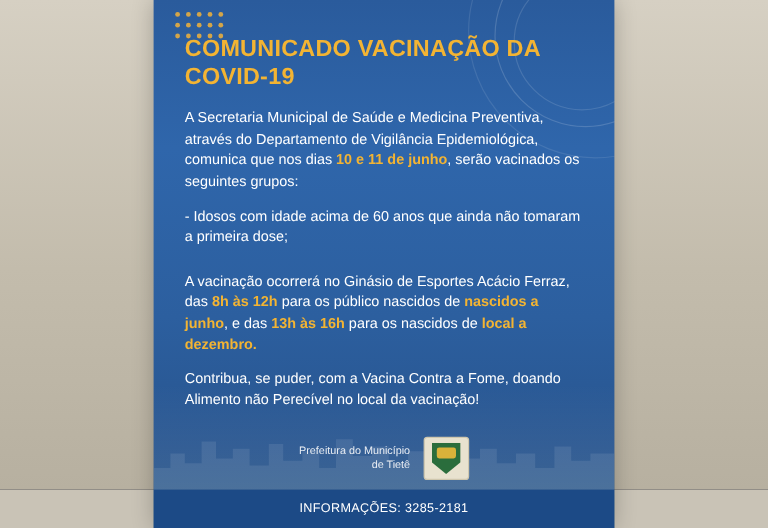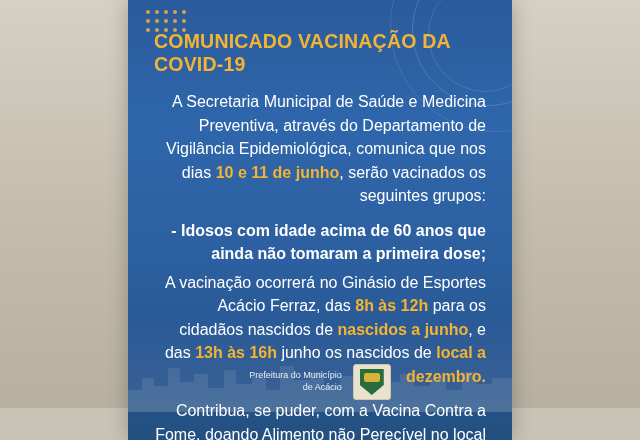--- a/index.html
+++ b/index.html
@@ -88,26 +88,25 @@
     font-size: 19.5px;
     font-weight: bold;
     line-height: 1.18;
     letter-spacing: 0.2px;
     margin: 0 0 14px 0;
     text-transform: uppercase;
   }
 
   p {
     margin: 0 0 11px 0;
-    font-size: 16px;
+    font-size: 12px;
     line-height: 1.47;
     color: #ffffff;
-    text-align: right;
-  }
-  .para-block { margin-bottom: 5px; font-weight: bold; }
+  }
+  .para-block { margin-bottom: 19px; }
   .para-block p { margin-bottom: 2px; }
 
   .hl { color: #f3b433; font-weight: bold; }
   .att { color: #f3b433; font-weight: bold; }
 
   .footer-brand {
     position: absolute;
     left: 0; right: 0;
     bottom: 40px;
     display: flex;
@@ -199,32 +198,35 @@
     <div class="content">
 
       <h1 class="title">COMUNICADO VACINAÇÃO DA COVID-19</h1>
 
       <p><span>A Secretaria Municipal de Saúde e Medicina Preventiva, através do Departamento de Vigilância Epidemiológica, comunica que nos dias </span><span class="hl">10 e 11 de junho</span><span>, serão vacinados os seguintes grupos:</span></p>
 
       <div class="para-block">
         <p>- Idosos com idade acima de 60 anos que ainda não tomaram a primeira dose;</p>
       </div>
 
-      <p><span>A vacinação ocorrerá no Ginásio de Esportes Acácio Ferraz, das </span><span class="hl">8h às 12h</span><span> para os cidadãos nascidos de </span><span class="hl">nascidos a junho</span><span>, e das </span><span class="hl">13h às 16h</span><span> junho os nascidos de </span><span class="hl">local a dezembro.</span></p>
+      <p><span>A vacinação ocorrerá no Ginásio de Esportes Acácio Ferraz, das </span><span class="hl">8h às 12h</span><span> para os público nascidos de </span><span class="hl">nascidos a junho</span><span>, e das </span><span class="hl">13h às 16h</span><span> para os nascidos de </span><span class="hl">local a dezembro.</span></p>
 
 
       <p>Contribua, se puder, com a Vacina Contra a Fome, doando Alimento não Perecível no local da vacinação!</p>
 
     </div>
 
     <div class="footer-brand">
       <div class="brand-text">
         <div>Prefeitura do Município</div>
-        <div>de Acácio</div>
+        <div>de Tietê</div>
       </div>
       <div class="crest">
         <div class="shield"></div>
       </div>
     </div>
 
+    <div class="infobar">
+      <span>INFORMAÇÕES: 3285-2181</span>
+    </div>
 
   </div>
 </div>
 
 </body></html>

